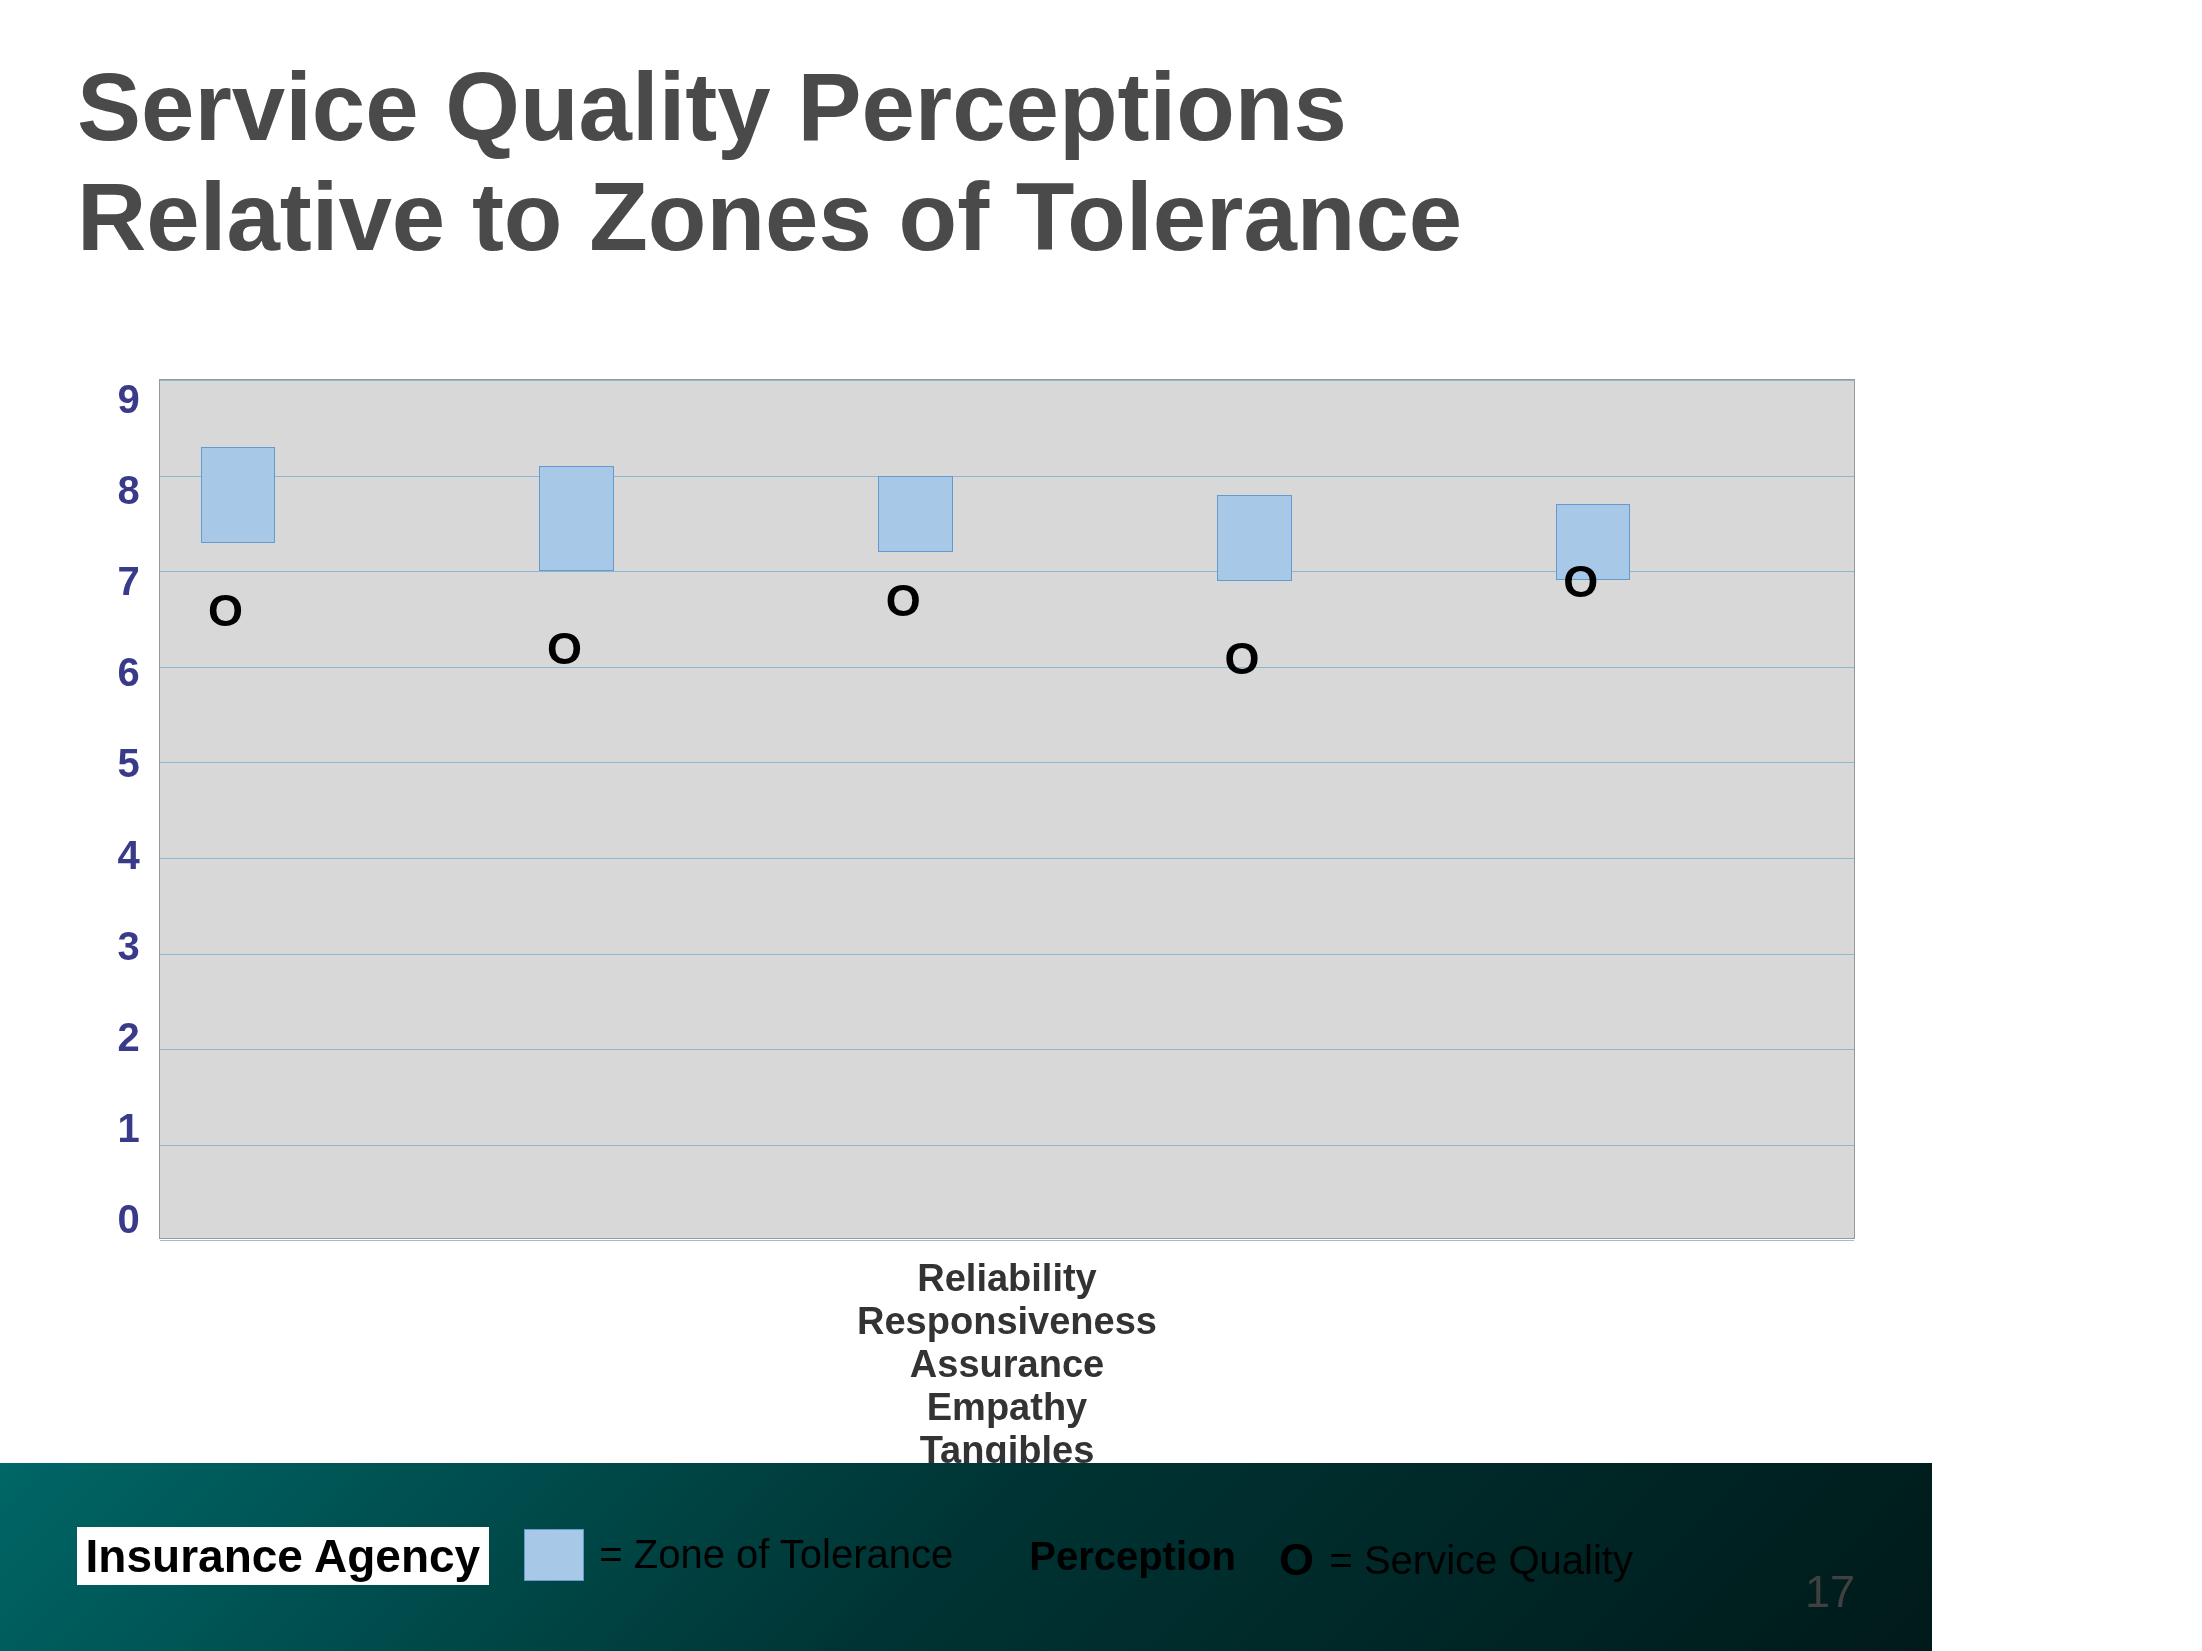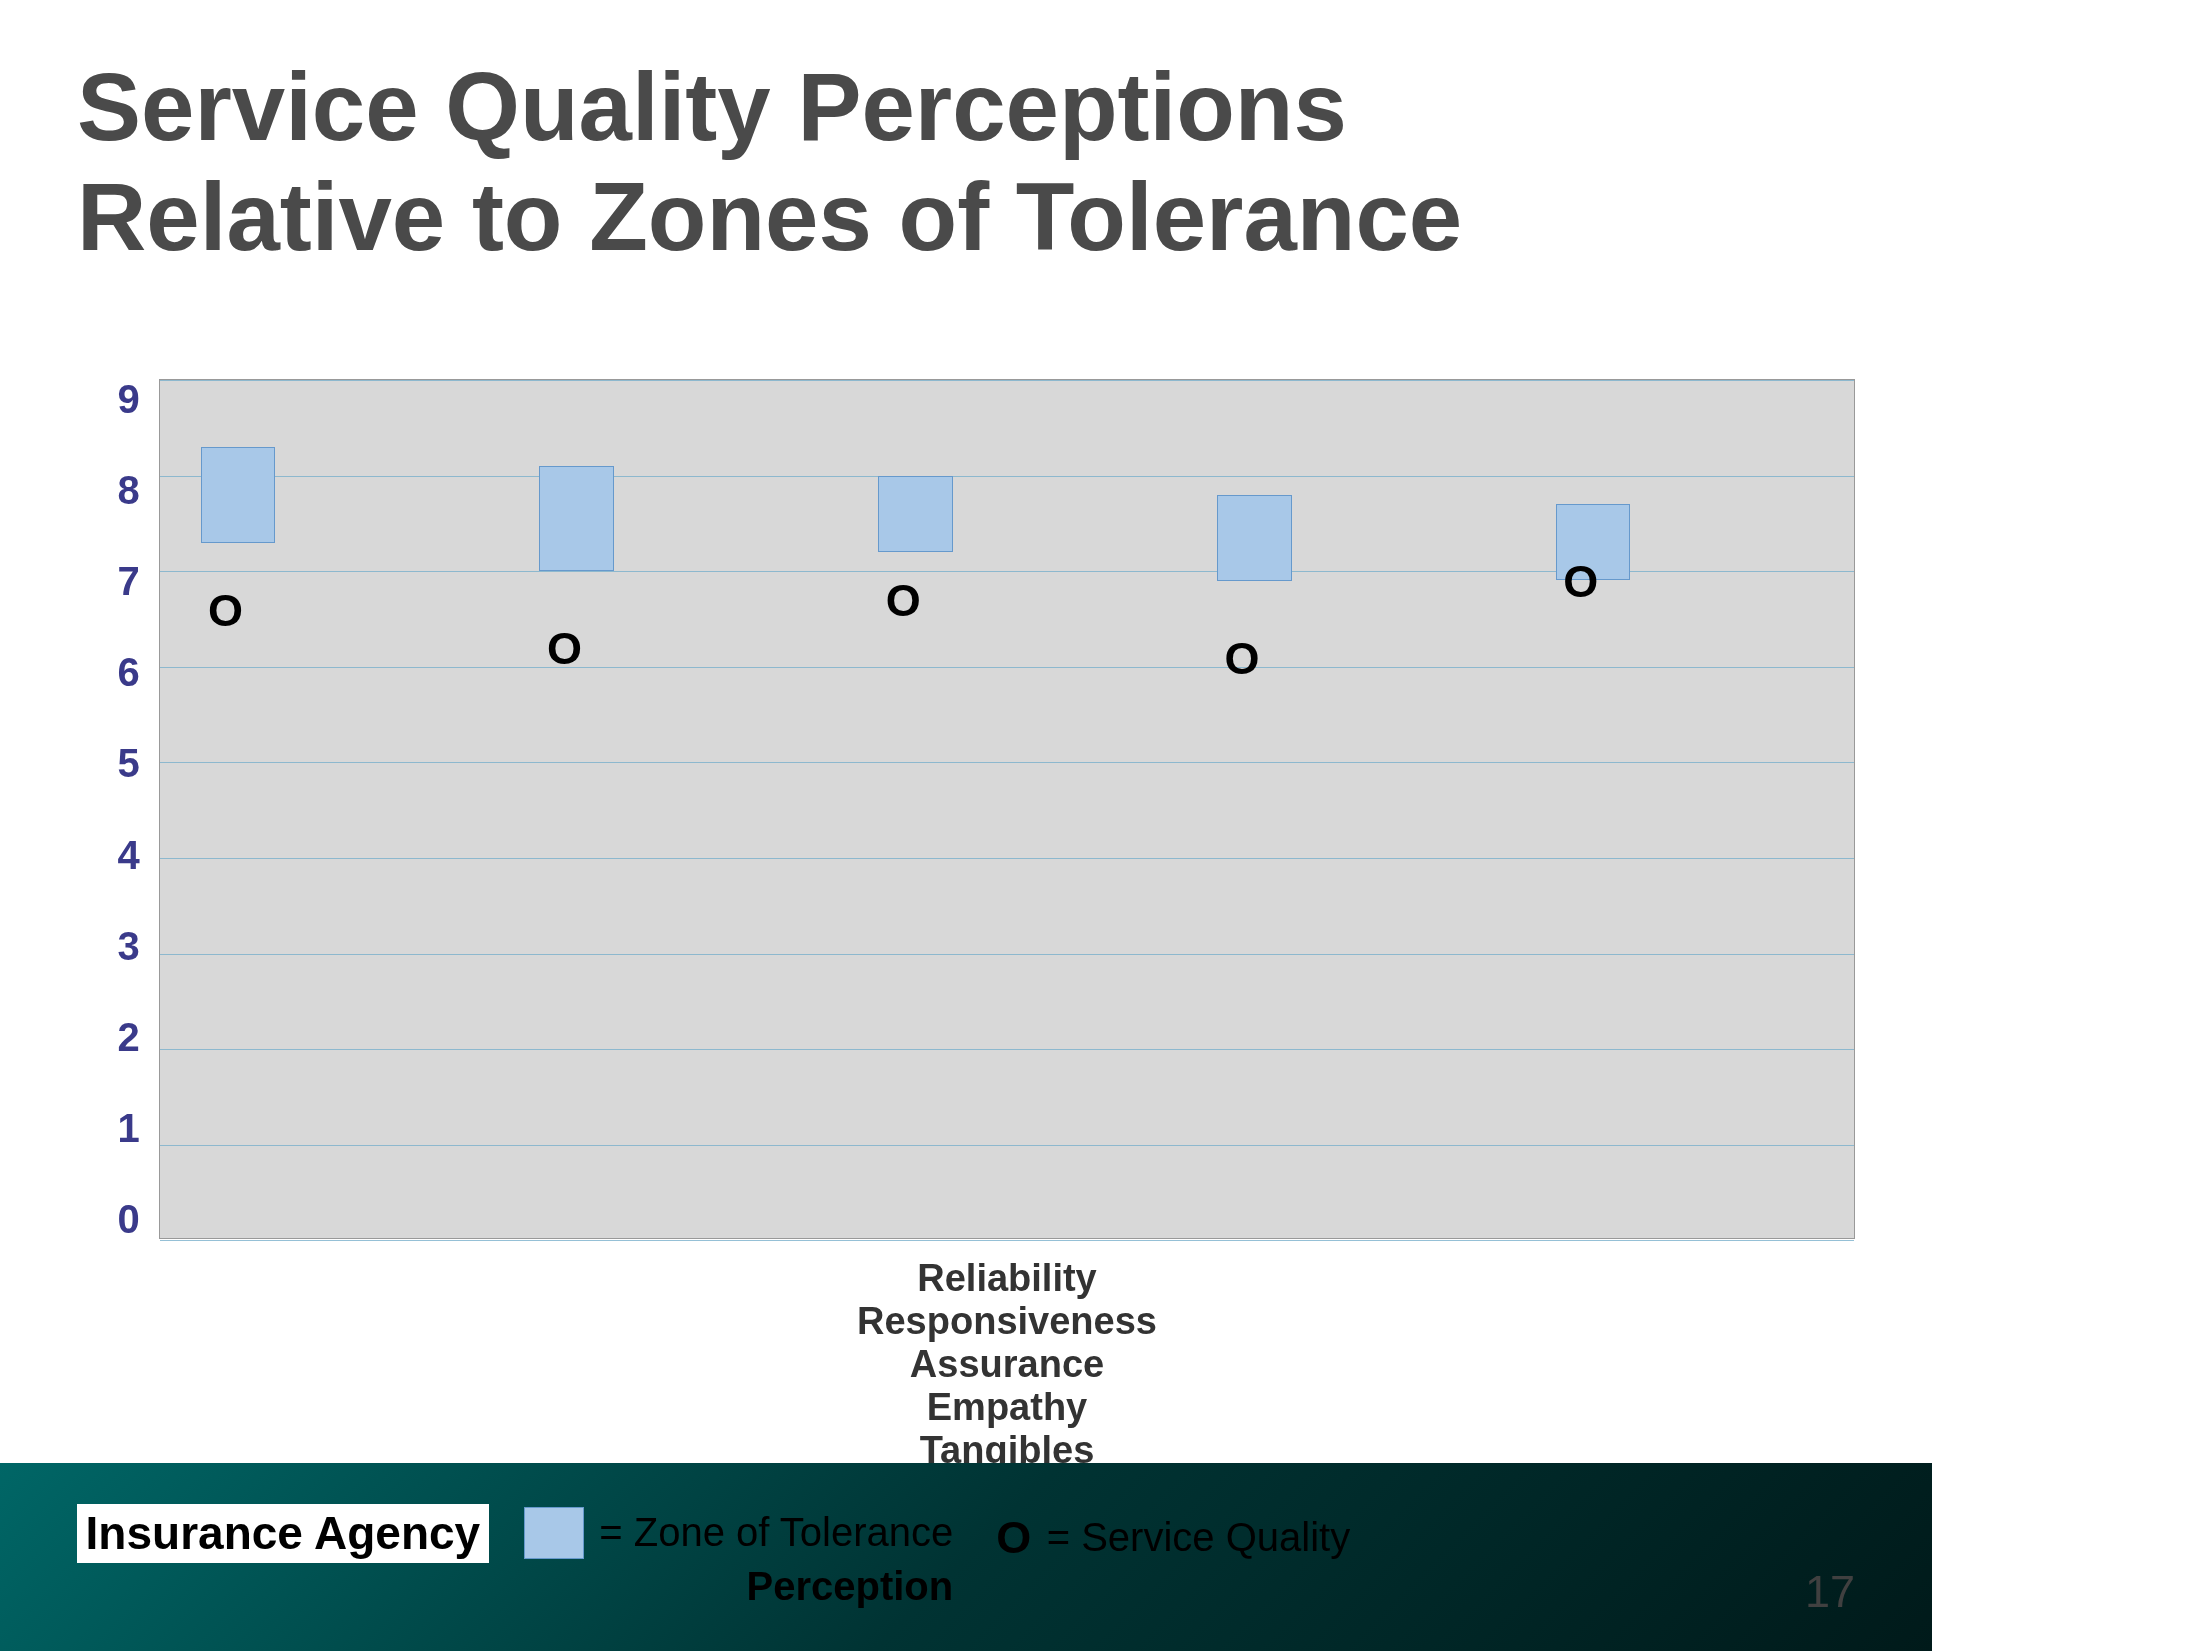--- a/index.html
+++ b/index.html
@@ -178,21 +178,21 @@
       </div>
     </div>
   </div>
 
   <div class="footer-area">
     <div class="footer-content">
       <div>
         <span class="agency-label" style="color:#000; background:#fff; padding:3.4px 8.6px;">Insurance Agency</span>
       </div>
       <div style="display:flex; align-items:flex-start; gap:43px;">
-        <div style="display:flex; flex-direction:column;text-align:right;">
+        <div style="display:flex; ">
           <div style="display:flex; align-items:center; gap:15.5px;">
             <div class="legend-box"></div>
             <span class="legend-text">= Zone of Tolerance</span>
           </div>
           <div style="padding-left:76px; margin-top:5px;">
             <span class="legend-text-bold">Perception</span>
           </div>
         </div>
         <div style="display:flex; align-items:center; gap:15.5px; margin-top:5.2px;">
           <span class="legend-o">O</span>

